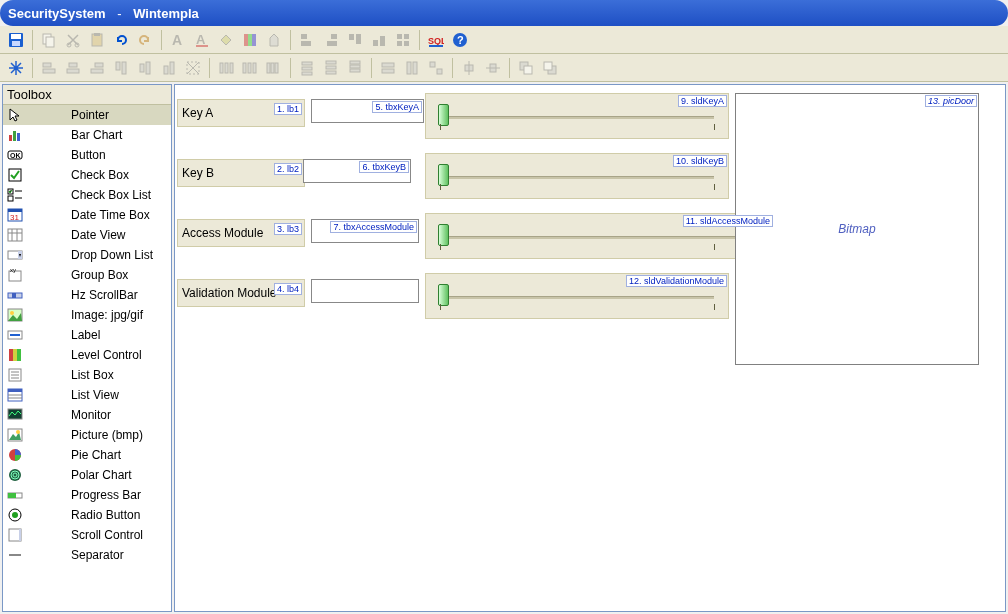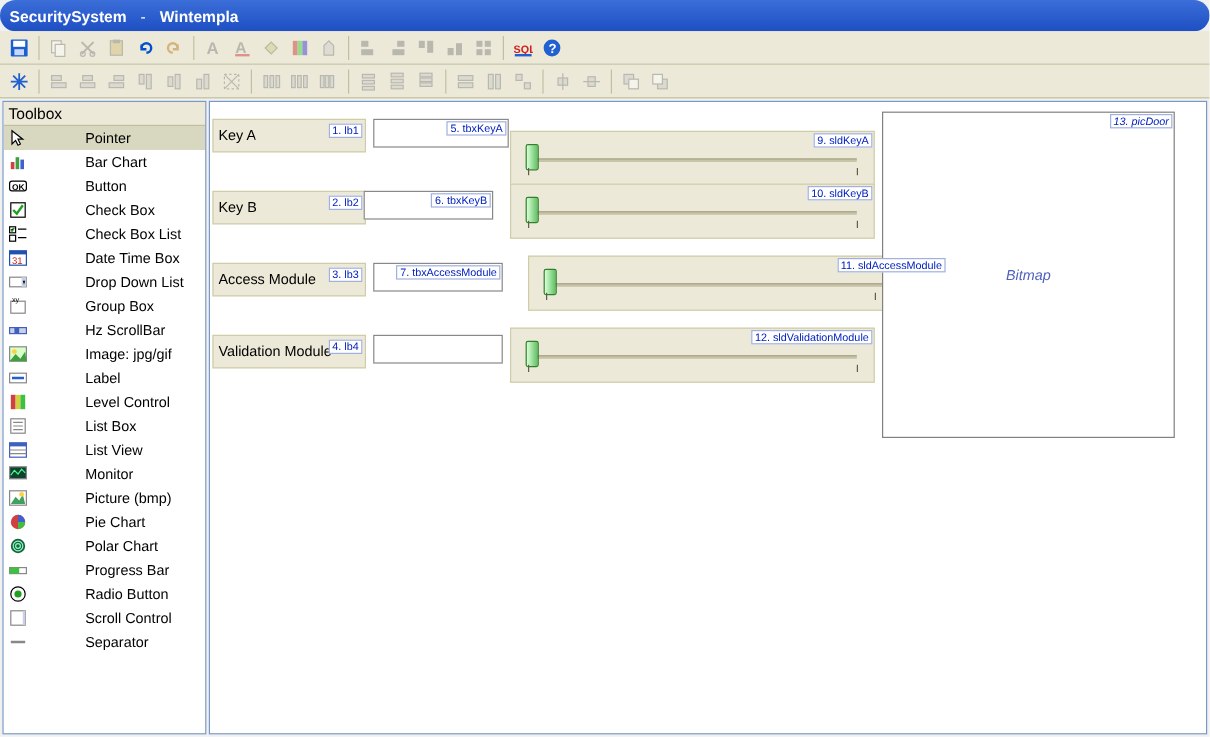--- a/index.html
+++ b/index.html
@@ -365,20 +365,31 @@
               <rect x="1" y="2" width="14" height="12" fill="#fff" stroke="#2050b0"></rect>
               <rect x="1" y="2" width="14" height="3" fill="#2050b0"></rect>
               <text x="3" y="13" font-size="8" fill="#d02020">31</text>
             </svg>
           </span>
           <span>Date Time Box</span>
         </div>
         <div class="toolbox-item">
           <span class="tbx-icon">
             <svg viewBox="0 0 16 16">
+              <rect x="1" y="2" width="14" height="12" fill="#fff" stroke="#888"></rect>
+              <line x1="1" y1="6" x2="15" y2="6" stroke="#888"></line>
+              <line x1="5" y1="2" x2="5" y2="14" stroke="#888"></line>
+              <line x1="10" y1="2" x2="10" y2="14" stroke="#888"></line>
+            </svg>
+          </span>
+          <span>Date View</span>
+        </div>
+        <div class="toolbox-item">
+          <span class="tbx-icon">
+            <svg viewBox="0 0 16 16">
               <rect x="1" y="4" width="14" height="8" fill="#fff" stroke="#888"></rect>
               <rect x="11" y="4" width="4" height="8" fill="#c8d0e8"></rect>
               <path d="M12 7 L14 7 L13 10 Z" fill="#000"></path>
             </svg>
           </span>
           <span>Drop Down List</span>
         </div>
         <div class="toolbox-item">
           <span class="tbx-icon">
             <svg viewBox="0 0 16 16">
@@ -544,35 +555,35 @@
       <div class="ctrl-textbox" style="left: 136px; top: 14px; width: 113px;">
         <span class="ctrl-tag">5. tbxKeyA</span>
       </div>
       <div class="ctrl-textbox" style="left: 128px; top: 74px; width: 108px;">
         <span class="ctrl-tag">6. tbxKeyB</span>
       </div>
       <div class="ctrl-textbox" style="left: 136px; top: 134px; width: 108px;">
         <span class="ctrl-tag">7. tbxAccessModule</span>
       </div>
       <div class="ctrl-textbox" style="left: 136px; top: 194px; width: 108px;"></div>
-      <div class="ctrl-slider" style="left: 250px; top: 24px; width: 304px;">
+      <div class="ctrl-slider" style="left: 250px; top: 8px; width: 304px;">
         <span class="ctrl-tag">9. sldKeyA</span>
         <div class="slider-track"></div>
         <div class="slider-thumb"></div>
         <div class="slider-tick" style="left:14px"></div>
         <div class="slider-tick" style="left:288px"></div>
       </div>
       <div class="ctrl-slider" style="left: 250px; top: 68px; width: 304px;">
         <span class="ctrl-tag">10. sldKeyB</span>
         <div class="slider-track"></div>
         <div class="slider-thumb"></div>
         <div class="slider-tick" style="left:14px"></div>
         <div class="slider-tick" style="left:288px"></div>
       </div>
-      <div class="ctrl-slider" style="left: 265px; top: 128px; width: 350px;">
+      <div class="ctrl-slider" style="left: 250px; top: 128px; width: 350px;">
         <span class="ctrl-tag">11. sldAccessModule</span>
         <div class="slider-track"></div>
         <div class="slider-thumb"></div>
         <div class="slider-tick" style="left:14px"></div>
         <div class="slider-tick" style="left:288px"></div>
       </div>
       <div class="ctrl-slider" style="left: 250px; top: 188px; width: 304px;">
         <span class="ctrl-tag">12. sldValidationModule</span>
         <div class="slider-track"></div>
         <div class="slider-thumb"></div>

